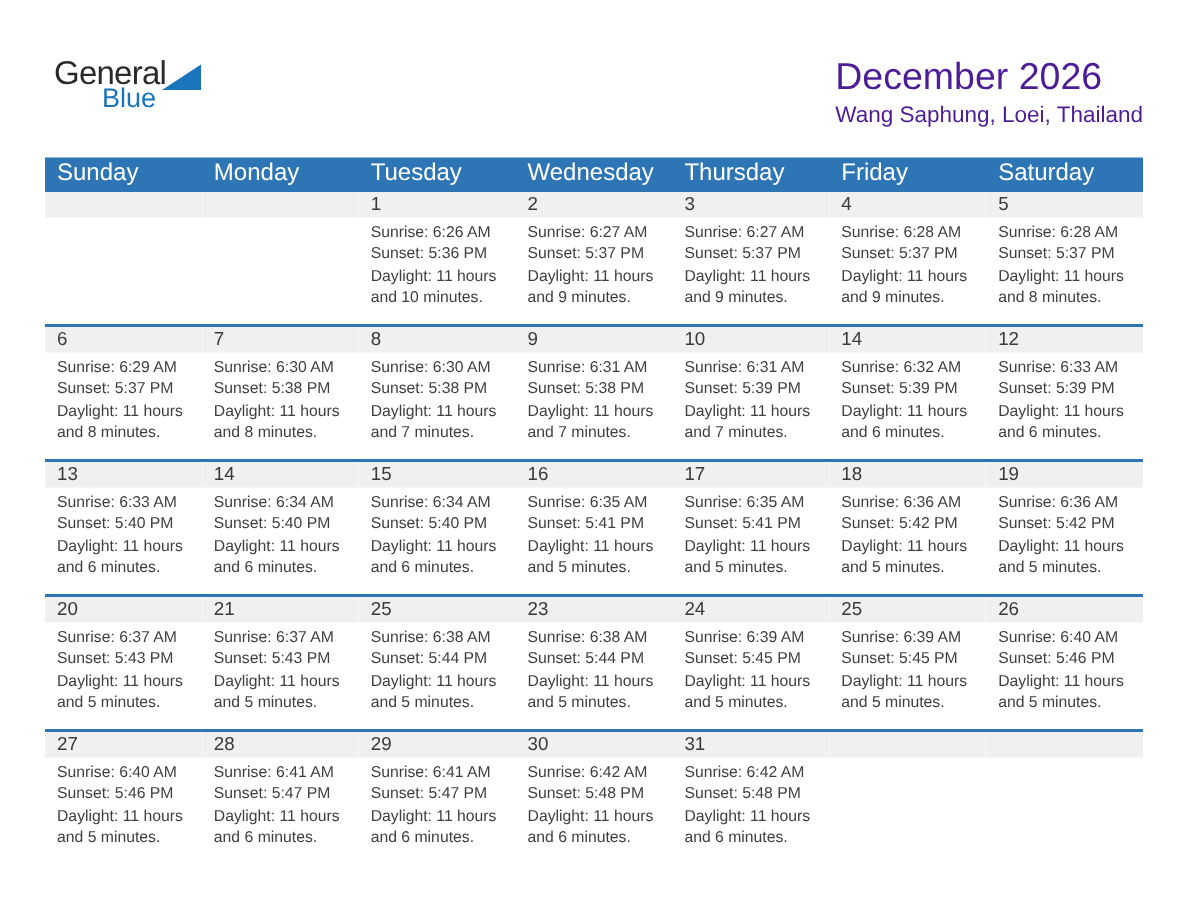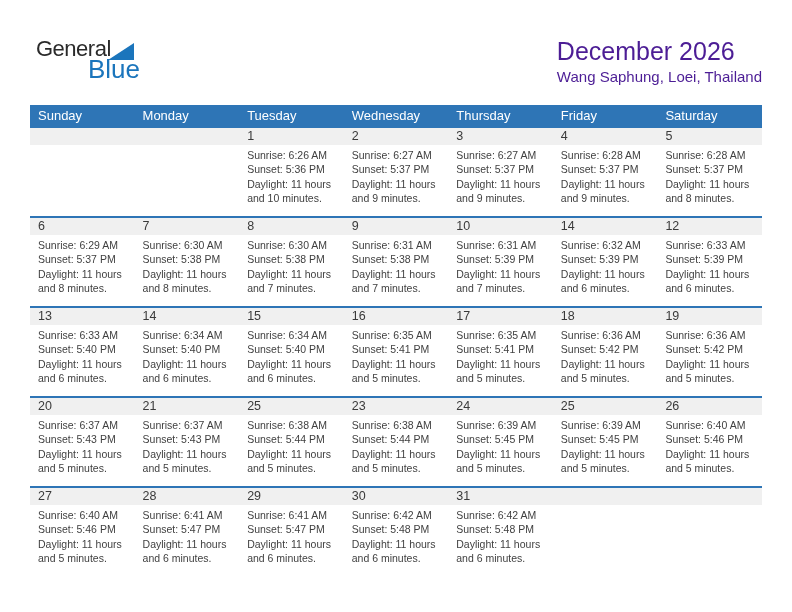--- a/index.html
+++ b/index.html
@@ -15,35 +15,35 @@
   
   .logo { position: absolute; left: 36px; top: 38px; }
   .logo-top { display: flex; align-items: flex-end; }
   .logo-general { font-size: 22px; color: #2a2a2a; letter-spacing: -0.5px; line-height: 1; }
   .logo-triangle {
     width: 0; height: 0;
     border-left: 26px solid transparent;
     border-bottom: 17px solid var(--logo-blue, #1b75bc);
     margin-left: -3px; margin-top: 1px;
   }
-  .logo-blue { font-size: 26px; color: var(--logo-blue, #1b75bc); line-height: 1; margin-top: -4px; margin-left: 52px; }
+  .logo-blue { font-size: 18px; color: var(--logo-blue, #1b75bc); line-height: 1; margin-top: -4px; margin-left: 32px; }
 
   
   .title-block { position: absolute; top: 38px; right: 30px; text-align: left; color: #4c1d95; }
   .title { font-size: 25px; line-height: 1.1; }
   .subtitle { font-size: 15px; margin-top: 2px; }
 
   
   .calendar { position: absolute; left: 30px; top: 105px; width: 732px; }
   .weekday-row {
     display: grid; grid-template-columns: repeat(7, 1fr);
     background: var(--header-bar, #2e75b6);
     height: 21px; align-items: center;
   }
-  .weekday-cell { color: #ffffff; font-size: 13px; padding-left: 8px; white-space: nowrap; overflow: hidden; }
+  .weekday-cell { color: #ffffff; font-size: 16px; padding-left: 8px; white-space: nowrap; overflow: hidden; }
 
   .week-row {
     display: grid; grid-template-columns: repeat(7, 1fr);
     border-top: 2px solid var(--row-border, #2e75b6);
     height: 88px;
   }
   .day-cell { overflow: hidden; }
   .day-num {
     background: var(--day-band, #f0f0f0);
     height: 17px; box-sizing: border-box;

